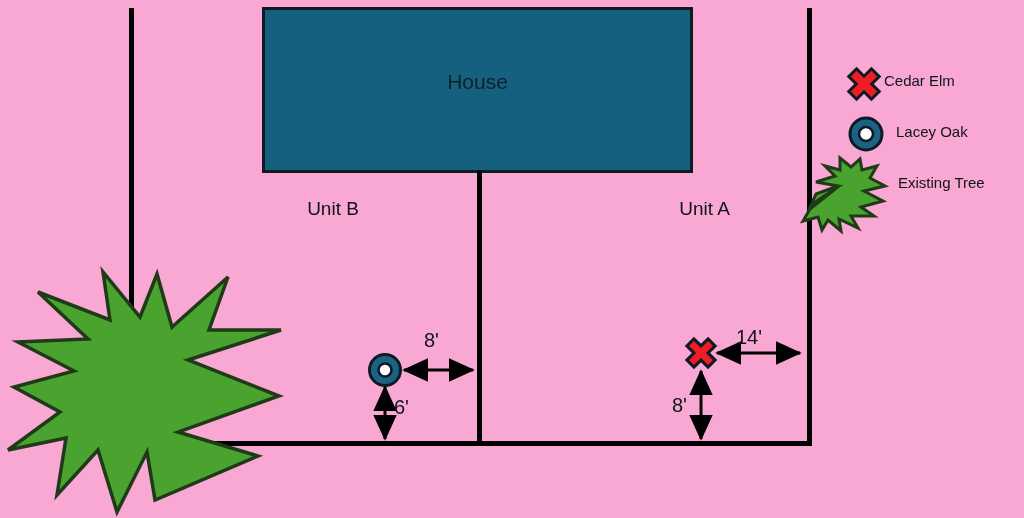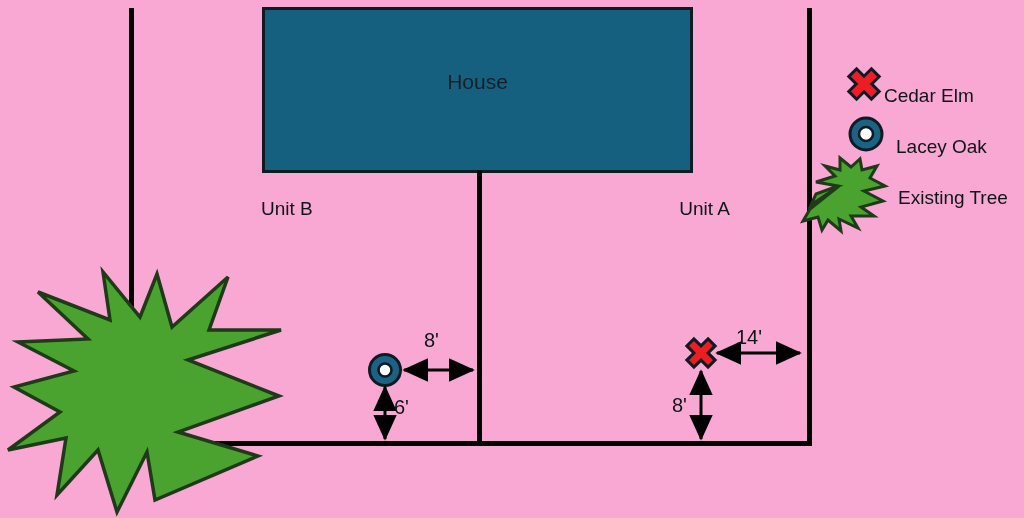--- a/index.html
+++ b/index.html
@@ -31,23 +31,24 @@
   }
   #house-label {
     left: 263px;
     top: 70px;
     width: 429px;
     text-align: center;
     font-size: 21px;
     color: #10202b;
   }
   #unit-b-label {
-    left: 261px;
+    left: 248px;
     top: 198px;
     width: 170px;
+    text-align: center;
     font-size: 19px;
   }
   #unit-a-label {
     left: 560px;
     top: 198px;
     width: 170px;
     text-align: right;
     font-size: 19px;
   }
   .dim-label {
@@ -55,24 +56,23 @@
     font-size: 20px;
     color: #0f1419;
     white-space: nowrap;
   }
   #dim-oak-h { left: 424px; top: 329px; }
   #dim-oak-v { left: 394px; top: 396px; }
   #dim-elm-h { left: 736px; top: 326px; }
   #dim-elm-v { left: 672px; top: 394px; }
   .legend-label {
     position: absolute;
-    font-size: 19px;
+    font-size: 15px;
     color: #0f1419;
     white-space: nowrap;
-    margin-top: 13px;
   }
   #legend-label-0 { left: 884px; top: 72px; }
   #legend-label-1 { left: 896px; top: 123px; }
   #legend-label-2 { left: 898px; top: 174px; }
 </style>
 </head>
 <body>
 
 <div id="canvas">
 

